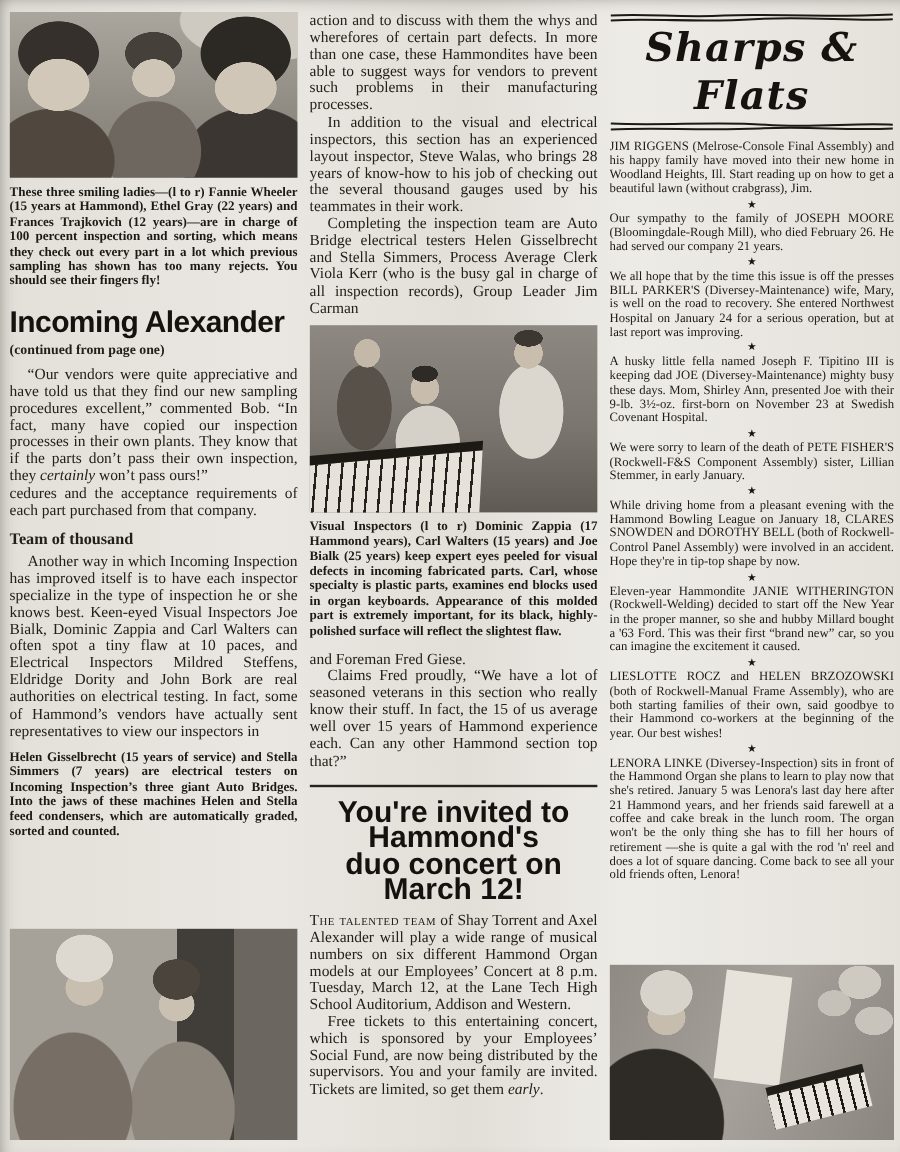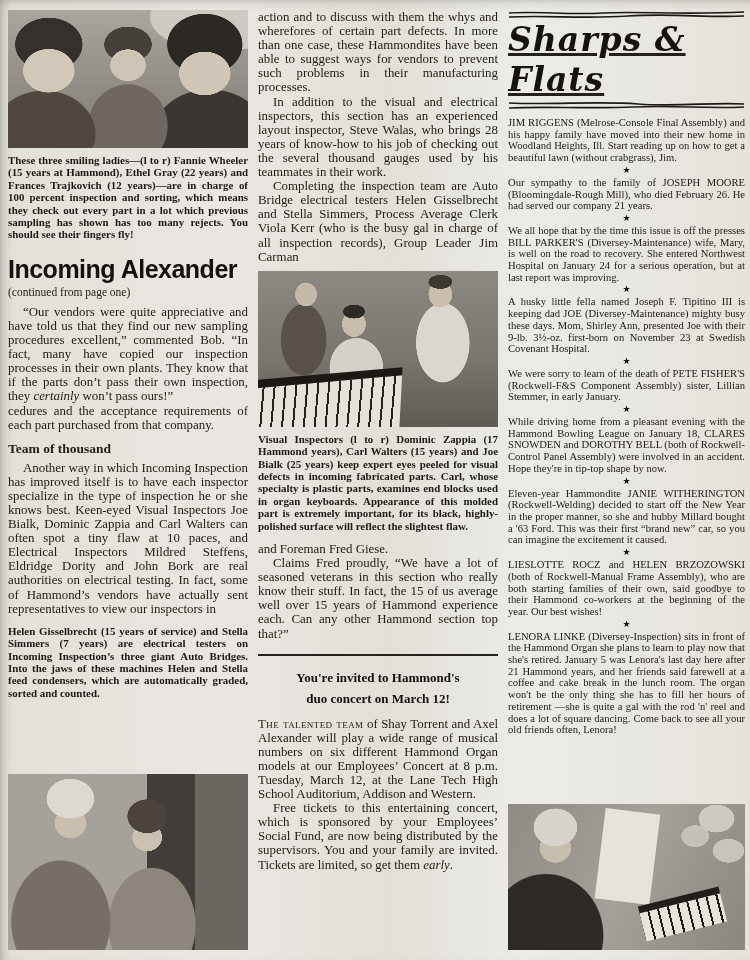--- a/index.html
+++ b/index.html
@@ -19,29 +19,29 @@
   .col { box-sizing:border-box; height:942px; overflow:hidden; }
   .col-left  { width:240px; position:relative; }
   .col-mid   { width:240px; }
   .col-right { width:237px; position:relative; }
 
   
   .body { font-size:12.9px; line-height:14.1px; text-align:justify; margin:0; }
   .indent { text-indent:15px; }
   .caption { font-weight:bold; font-size:10.9px; line-height:12.4px; text-align:justify; margin:6px 0 0; color:#1d1a16; }
   .headline { font-family:"Liberation Sans", sans-serif; font-weight:700; font-size:25px; line-height:27px; letter-spacing:-0.5px; margin:15px 0 0; color:#14110e; }
-  .continued { font-weight:normal; font-size:11.5px; margin:3px 0 7px; }
+  .continued { font-weight:bold; font-size:11.5px; margin:3px 0 7px; }
   .subhead { font-size:13.5px; font-weight:bold; margin:9px 0 4px; }
   .rule { border:none; border-top:2px solid #26231f; margin:13px 0 11px; }
-  .concert-headline { font-family:Liberation Serif, serif; font-weight:700; font-size:13px; line-height:21.5px; text-align:center; margin:0 0 7px; color:#14110e; }
+  .concert-headline { font-family:Liberation Sans, sans-serif; font-weight:700; font-size:25px; line-height:21.5px; text-align:center; margin:0 0 7px; color:#14110e; }
   .smallcaps { font-variant:small-caps; letter-spacing:.4px; }
   em { font-style:italic; }
 
   
-  .sf-box { margin:0 0 7px;text-decoration:underline; }
+  .sf-box { text-align:center; margin:0 0 7px; }
   .sf-title { font-family:"DejaVu Serif", serif; font-style:italic; font-weight:bold; font-size:33px; line-height:40px; margin:0; letter-spacing:1px; color:#15120f; }
   .sf-line { display:block; margin:0 auto; }
   .sf-items { max-height:730px; overflow:hidden; }
   .sf-item { font-weight:normal; font-size:10.6px; line-height:11.7px; text-align:justify; margin:0; color:#1d1a16; }
   .sf-star { text-align:center; font-size:9px; line-height:11px; margin:1px 0; color:#15120f; }
 
   
   .photo { width:100%; background-color:#9a958d; }
   .photo1 {
     height:138px;

